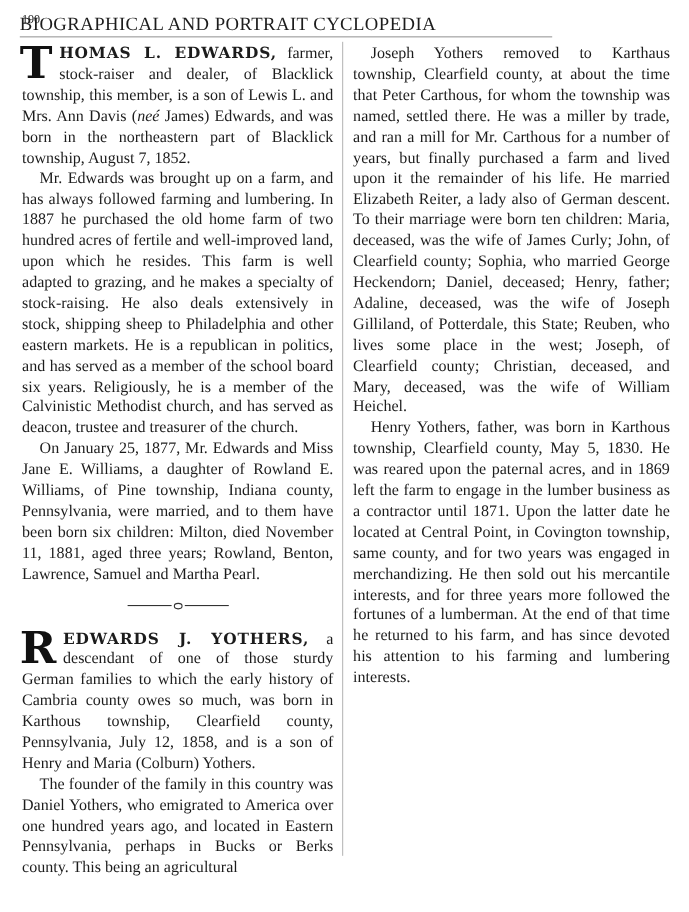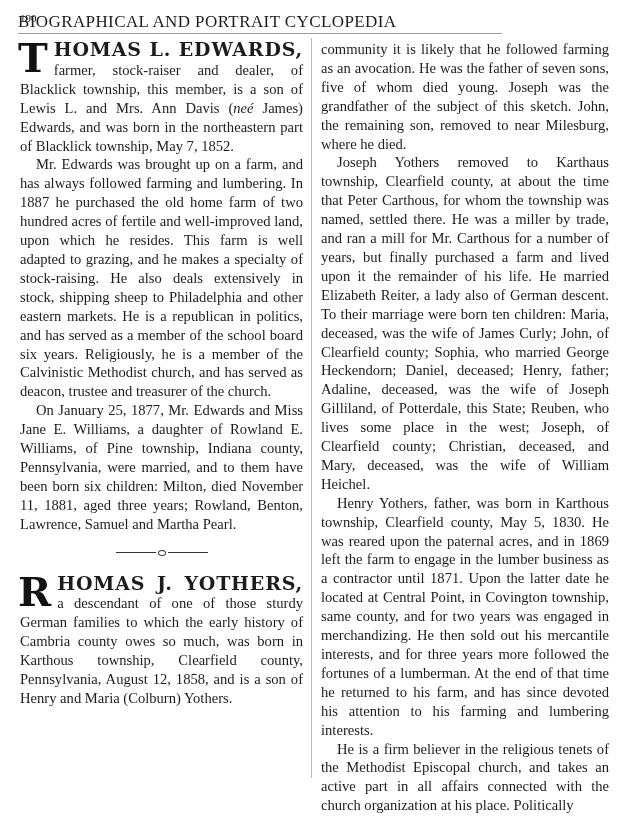--- a/index.html
+++ b/index.html
@@ -17,61 +17,60 @@
          font-size: 14.6px; line-height: 18.9px; text-align: justify; hyphens: manual; }
   .col-left { left: 20px; width: 283px; }
   .col-right { left: 321px; width: 288px; }
   .col-divider { position: absolute; left: 311px; top: 38px; height: 740px; width: 0;
                  border-left: 1px solid #b8b8b8; }
   p { margin: 0; text-indent: 16px; }
   p.cont { text-indent: 0; }
   .entry-head { position: relative; text-indent: 0; }
   .dropcap { float: left; font-family: "DejaVu Serif", serif; font-weight: bold;
              font-size: 40px; line-height: 32px; margin: 2px 6px 0 -2px; color: #111; }
-  .name { font-weight: bold; letter-spacing: 0.8px; font-size: 19px; font-family: "DejaVu Serif", serif; }
+  .name { font-weight: bold; letter-spacing: 0.8px; font-size: 14px; font-family: "DejaVu Serif", serif; }
   .sep { display: flex; align-items: center; justify-content: center; height: 30px; margin: 4px 0 6px; }
   .sep .line { width: 40px; border-top: 1.5px solid #333; }
   .sep .dot { width: 6px; height: 4px; border: 1.5px solid #333; border-radius: 50%; margin: 0 2px; }
   em { font-style: italic; }
 </style>
 </head>
 <body>
 
 <div class="page">
 
   <div class="header">
     <span class="page-num">190</span>
     <div class="running-title">BIOGRAPHICAL AND PORTRAIT CYCLOPEDIA</div>
   </div>
   <div class="header-rule"></div>
 
   <div class="col col-left">
     <div>
       <p class="entry-head">
-        <span class="dropcap">T</span><span class="name">HOMAS L. EDWARDS,</span><span> farmer, stock-raiser and dealer, of Blacklick township, this member, is a son of Lewis L. and Mrs. Ann Davis (</span><em>neé</em><span> James) Edwards, and was born in the northeastern part of Blacklick township, May 7, 1852.</span>
+        <span class="dropcap">T</span><span class="name">HOMAS L. EDWARDS,</span><span> farmer, stock-raiser and dealer, of Blacklick township, this member, is a son of Lewis L. and Mrs. Ann Davis (</span><em>neé</em><span> James) Edwards, and was born in the northeastern part of Blacklick township, August 7, 1852.</span>
       </p>
       <p>Mr. Edwards was brought up on a farm, and has always followed farming and lumbering.  In 1887 he purchased the old home farm of two hundred acres of fertile and well-improved land, upon which he resides.  This farm is well adapted to grazing, and he makes a specialty of stock-raising.  He also deals extensively in stock, shipping sheep to Philadelphia and other eastern markets.  He is a republican in politics, and has served as a member of the school board six years.  Religiously, he is a member of the Calvinistic Methodist church, and has served as deacon, trustee and treasurer of the church.</p>
       <p>On January 25, 1877, Mr. Edwards and Miss Jane E. Williams, a daughter of Rowland E. Williams, of Pine township, Indiana county, Pennsylvania, were married, and to them have been born six children: Milton, died November 11, 1881, aged three years;  Rowland, Benton, Lawrence, Samuel and Martha Pearl.</p>
     </div>
 
     <div class="sep">
       <span class="line"></span>
         <span class="dot"></span>
         <span class="line"></span>
     </div>
 
     <div>
       <p class="entry-head">
-        <span class="dropcap">R</span><span class="name">HOMAS J. YOTHERS,</span><span> a descendant of one of those sturdy German families to which the early history of Cambria county owes so much, was born in Karthous township, Clearfield county, Pennsylvania, August 12, 1858, and is a son of Henry and Maria (Colburn) Yothers.</span>
+        <span class="dropcap">R</span><span class="name">EDWARDS J. YOTHERS,</span><span> a descendant of one of those sturdy German families to which the early history of Cambria county owes so much, was born in Karthous township, Clearfield county, Pennsylvania, July 12, 1858, and is a son of Henry and Maria (Colburn) Yothers.</span>
       </p>
+      <p>The founder of the family in this country was Daniel Yothers, who emigrated to America over one hundred years ago, and located in Eastern Pennsylvania, perhaps in Bucks or Berks county.  This being an agricultural</p>
     </div>
   </div>
 
   <div class="col-divider"></div>
 
   <div class="col col-right">
-    <p class="cont">community it is likely that he followed farming as an avocation.  He was the father of seven sons, five of whom died young.  Joseph was the grandfather of the subject of this sketch.  John, the remaining son, removed to near Milesburg, where he died.</p>
     <p>Joseph Yothers removed to Karthaus township, Clearfield county, at about the time that Peter Carthous, for whom the township was named, settled there.  He was a miller by trade, and ran a mill for Mr. Carthous for a number of years, but finally purchased a farm and lived upon it the remainder of his life.  He married Elizabeth Reiter, a lady also of German descent.  To their marriage were born ten children: Maria, deceased, was the wife of James Curly;  John, of Clearfield county;  Sophia, who married George Heckendorn;  Daniel, deceased;  Henry, father;  Adaline, deceased, was the wife of Joseph Gilliland, of Potterdale, this State;  Reuben, who lives some place in the west;  Joseph, of Clearfield county;  Christian, deceased, and Mary, deceased, was the wife of William Heichel.</p>
     <p>Henry Yothers, father, was born in Karthous township, Clearfield county, May 5, 1830.  He was reared upon the paternal acres, and in 1869 left the farm to engage in the lumber business as a contractor until 1871.  Upon the latter date he located at Central Point, in Covington township, same county, and for two years was engaged in merchandizing.  He then sold out his mercantile interests, and for three years more followed the fortunes of a lumberman.  At the end of that time he returned to his farm, and has since devoted his attention to his farming and lumbering interests.</p>
-    <p>He is a firm believer in the religious tenets of the Methodist Episcopal church, and takes an active part in all affairs connected with the church organization at his place.  Politically</p>
   </div>
 
 </div>
 
 </body></html>

